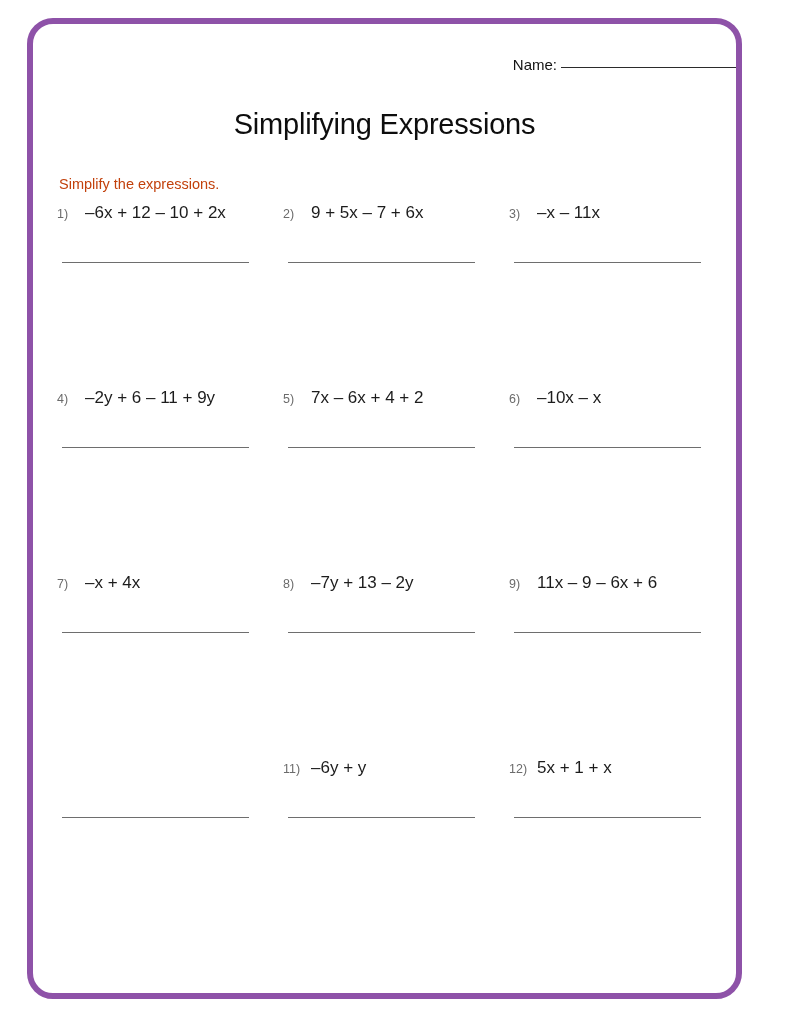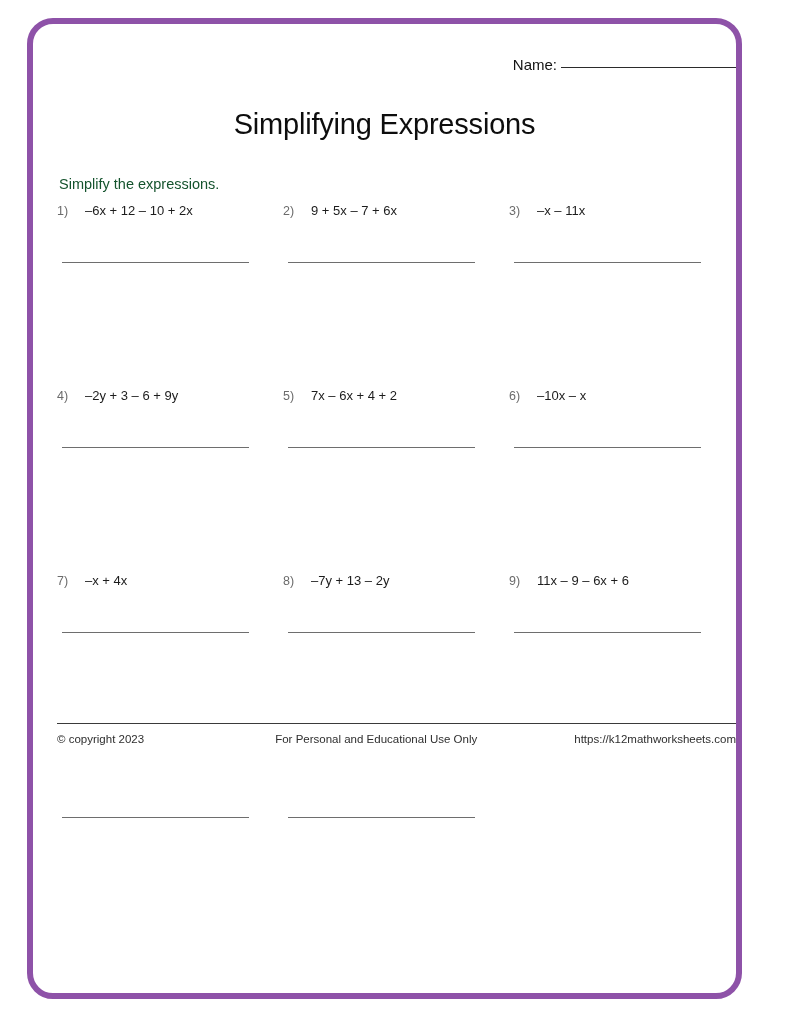--- a/index.html
+++ b/index.html
@@ -82,21 +82,21 @@
     letter-spacing: -0.2px;
     color: #0d0d0d;
   }
 
   
   #instructions {
     position: absolute;
     top: 152px;
     left: 26px;
     font-size: 14.5px;
-    color: #14532d;
+    color: #c2410c;
   }
 
   
   #problem-grid {
     position: absolute;
     top: 180px;
     left: 24px;
     width: 679px;
   }
   .problem-row {
@@ -114,21 +114,21 @@
     height: 22px;
   }
   .problem-number {
     font-size: 12.5px;
     color: #6b6b6b;
     width: 28px;
     flex: none;
     line-height: 1;
   }
   .problem-expression {
-    font-size: 13px;
+    font-size: 17px;
     color: #1c1c1c;
     line-height: 1;
     white-space: nowrap;
   }
   .answer-line {
     position: absolute;
     top: 58px;
     left: 5px;
     width: 187px;
     border-bottom: 1.7px solid #6e6e6e;
@@ -201,21 +201,21 @@
             <span class="problem-expression">–x – 11x</span>
           </div>
           <div class="answer-line"></div>
         </div>
       </div>
 
       <div class="problem-row">
         <div class="problem-cell">
           <div class="problem-head">
             <span class="problem-number">4)</span>
-            <span class="problem-expression">–2y + 3 – 6 + 9y</span>
+            <span class="problem-expression">–2y + 6 – 11 + 9y</span>
           </div>
           <div class="answer-line"></div>
         </div>
         <div class="problem-cell">
           <div class="problem-head">
             <span class="problem-number">5)</span>
             <span class="problem-expression">7x – 6x + 4 + 2</span>
           </div>
           <div class="answer-line"></div>
         </div>
@@ -250,29 +250,32 @@
           </div>
           <div class="answer-line"></div>
         </div>
       </div>
 
       <div class="problem-row">
         <div class="problem-cell">
           <div class="answer-line"></div>
         </div>
         <div class="problem-cell">
+          <div class="problem-head">
+            <span class="problem-number">11)</span>
+            <span class="problem-expression">–6y + y</span>
+          </div>
+          <div class="answer-line"></div>
+        </div>
+        <div class="problem-cell">
+          <div class="problem-head">
+            <span class="problem-number">12)</span>
+            <span class="problem-expression">5x + 1 + x</span>
+          </div>
           <div class="answer-line"></div>
         </div>
       </div>
 
     </div>
 
-    <div id="footer">
-      <div id="footer-rule"></div>
-      <div id="footer-row">
-        <span id="footer-copyright">© copyright 2023</span>
-        <span id="footer-notice">For Personal and Educational Use Only</span>
-        <span id="footer-url">https://k12mathworksheets.com</span>
-      </div>
-    </div>
 
   </div>
 </div>
 
 </body></html>

